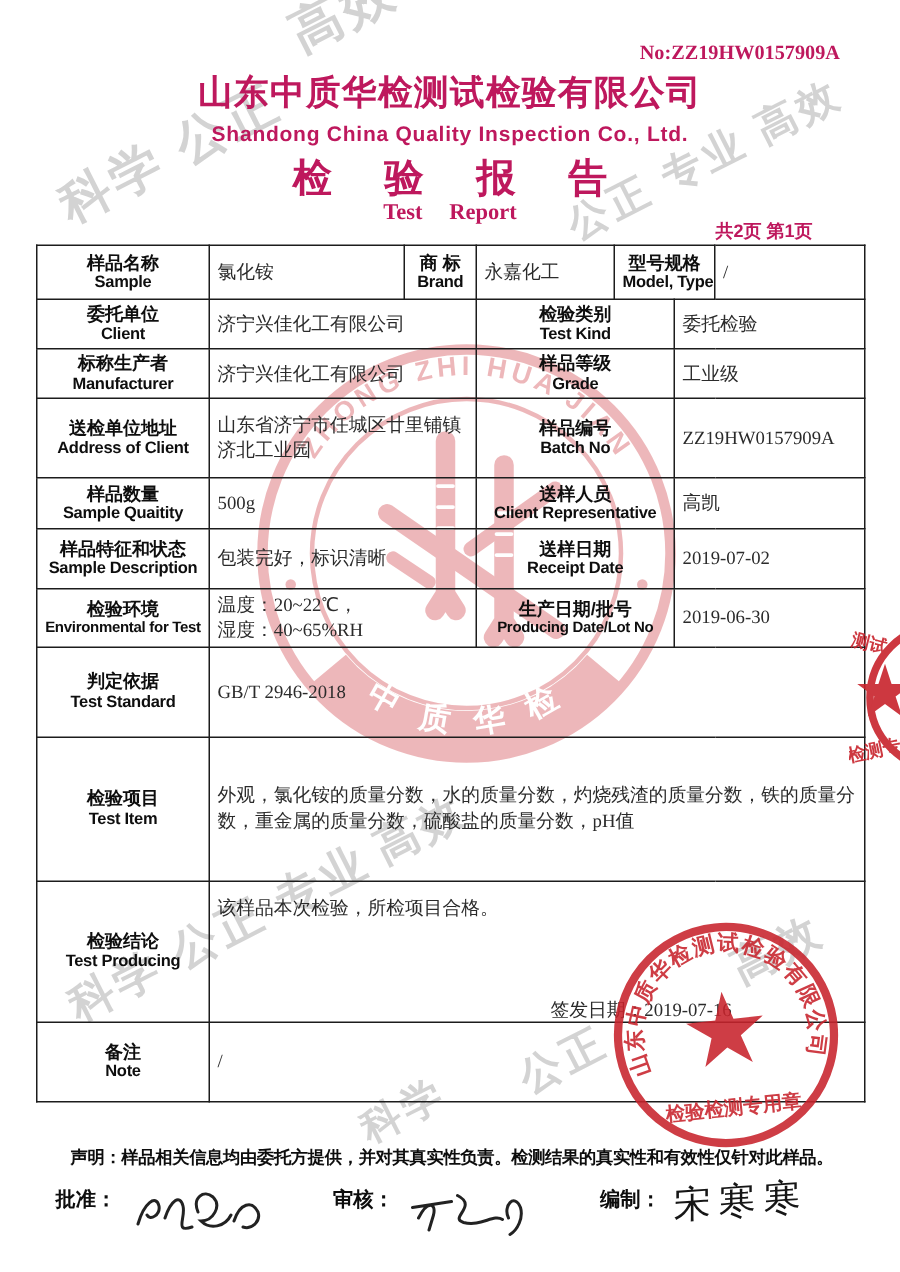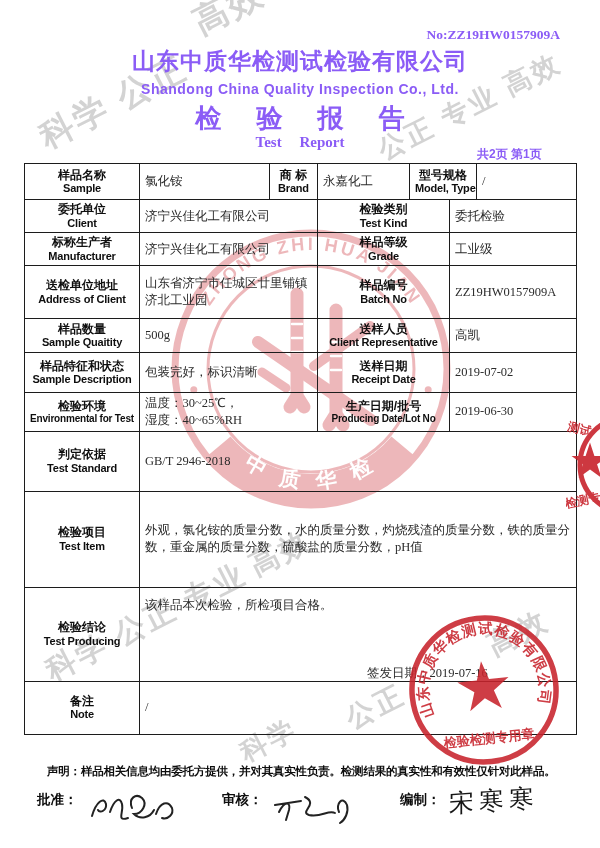--- a/index.html
+++ b/index.html
@@ -12,21 +12,21 @@
   .wm1{left:42px;top:116px;font-size:34px;}
   .wm2{left:196px;top:2px;font-size:34px;}
   .wm3{left:380px;top:134px;font-size:27px;}
   .wm4{left:48px;top:652px;font-size:30px;}
   .wm5{left:490px;top:628px;font-size:29px;}
   .wm6{left:348px;top:702px;font-size:28px;}
   .wm7{left:242px;top:736px;font-size:27px;}
   .wm8{left:252px;top:548px;font-size:29px;}
 
   
-  .hdr{position:absolute;z-index:2;color:#8b5cf6;}
+  .hdr{position:absolute;z-index:2;color:#be185d;}
   .report-no{top:27px;right:40px;font-family:"Liberation Serif",serif;font-weight:bold;font-size:13.5px;}
   .company-cn{top:46px;left:0;width:100%;text-align:center;font-size:23px;font-weight:bold;letter-spacing:1px;}
   .company-en{top:81px;left:0;width:100%;text-align:center;font-size:14px;font-weight:bold;letter-spacing:0.5px;}
   .title-cn{top:101px;left:0;width:100%;text-align:center;font-size:26px;font-weight:bold;letter-spacing:14px;text-indent:14px;}
   .title-en{top:134px;left:0;width:100%;text-align:center;font-family:"Liberation Serif",serif;
             font-size:15px;font-weight:bold;word-spacing:14px;}
   .page-info{top:146px;left:477px;font-size:12px;font-weight:bold;}
 
   
   table.report{position:absolute;left:24px;top:163px;width:553px;z-index:2;
@@ -151,21 +151,21 @@
       <td class="val" colspan="2">高凯</td>
     </tr>
     <tr class="hr6">
       <td class="lbl"><span class="cn">样品特征和状态</span><span class="en">Sample Description</span></td>
       <td class="val" colspan="2">包装完好，标识清晰</td>
       <td class="lbl" colspan="2"><span class="cn">送样日期</span><span class="en">Receipt Date</span></td>
       <td class="val" colspan="2">2019-07-02</td>
     </tr>
     <tr class="hr7 r7">
       <td class="lbl"><span class="cn">检验环境</span><span class="en">Environmental for Test</span></td>
-      <td class="val" colspan="2"><span>温度：30~25℃，</span><br><span>湿度：40~65%RH</span></td>
+      <td class="val" colspan="2"><span>温度：20~22℃，</span><br><span>湿度：40~65%RH</span></td>
       <td class="lbl" colspan="2"><span class="cn">生产日期/批号</span><span class="en">Producing Date/Lot No</span></td>
       <td class="val" colspan="2">2019-06-30</td>
     </tr>
     <tr class="hr9">
       <td class="lbl"><span class="cn">判定依据</span><span class="en">Test Standard</span></td>
       <td class="val" colspan="6">GB/T 2946-2018</td>
     </tr>
     <tr class="hr10">
       <td class="lbl"><span class="cn">检验项目</span><span class="en">Test  Item</span></td>
       <td class="val" colspan="6">外观，氯化铵的质量分数，水的质量分数，灼烧残渣的质量分数，铁的质量分数，重金属的质量分数，硫酸盐的质量分数，pH值</td>

